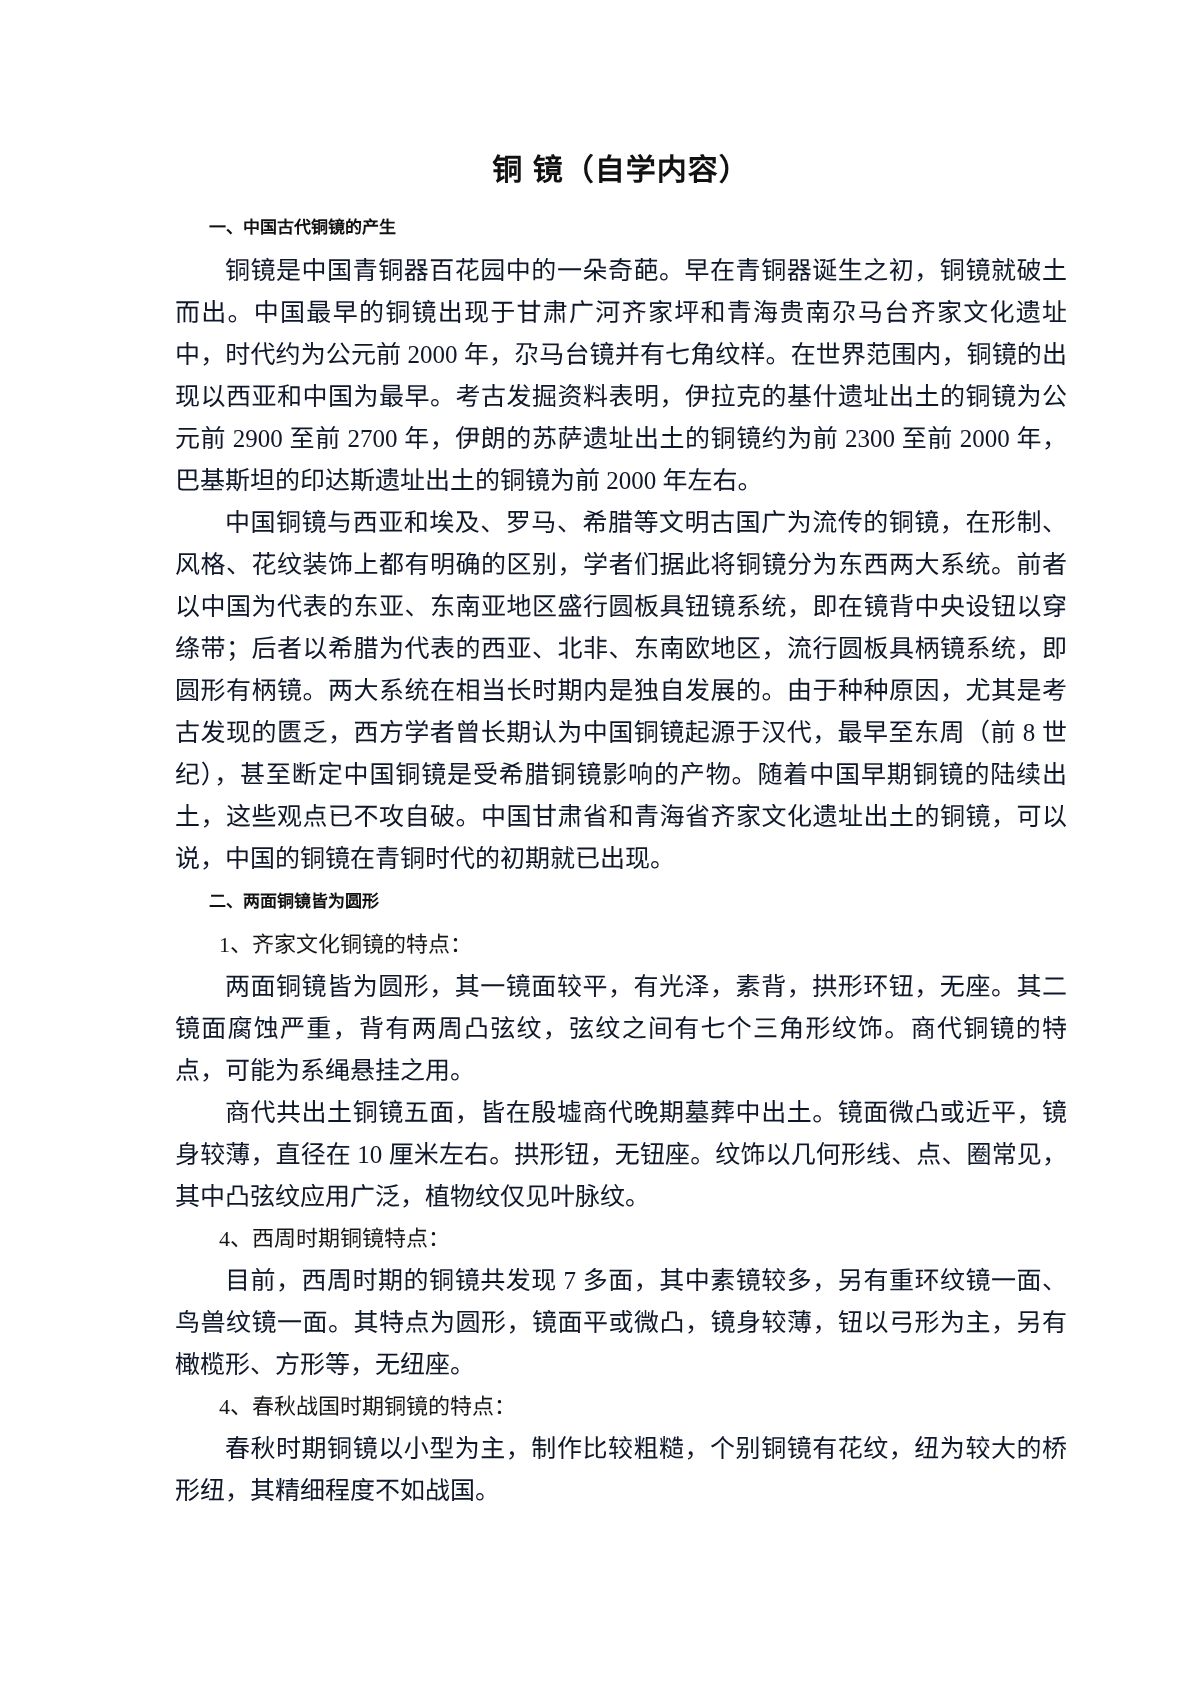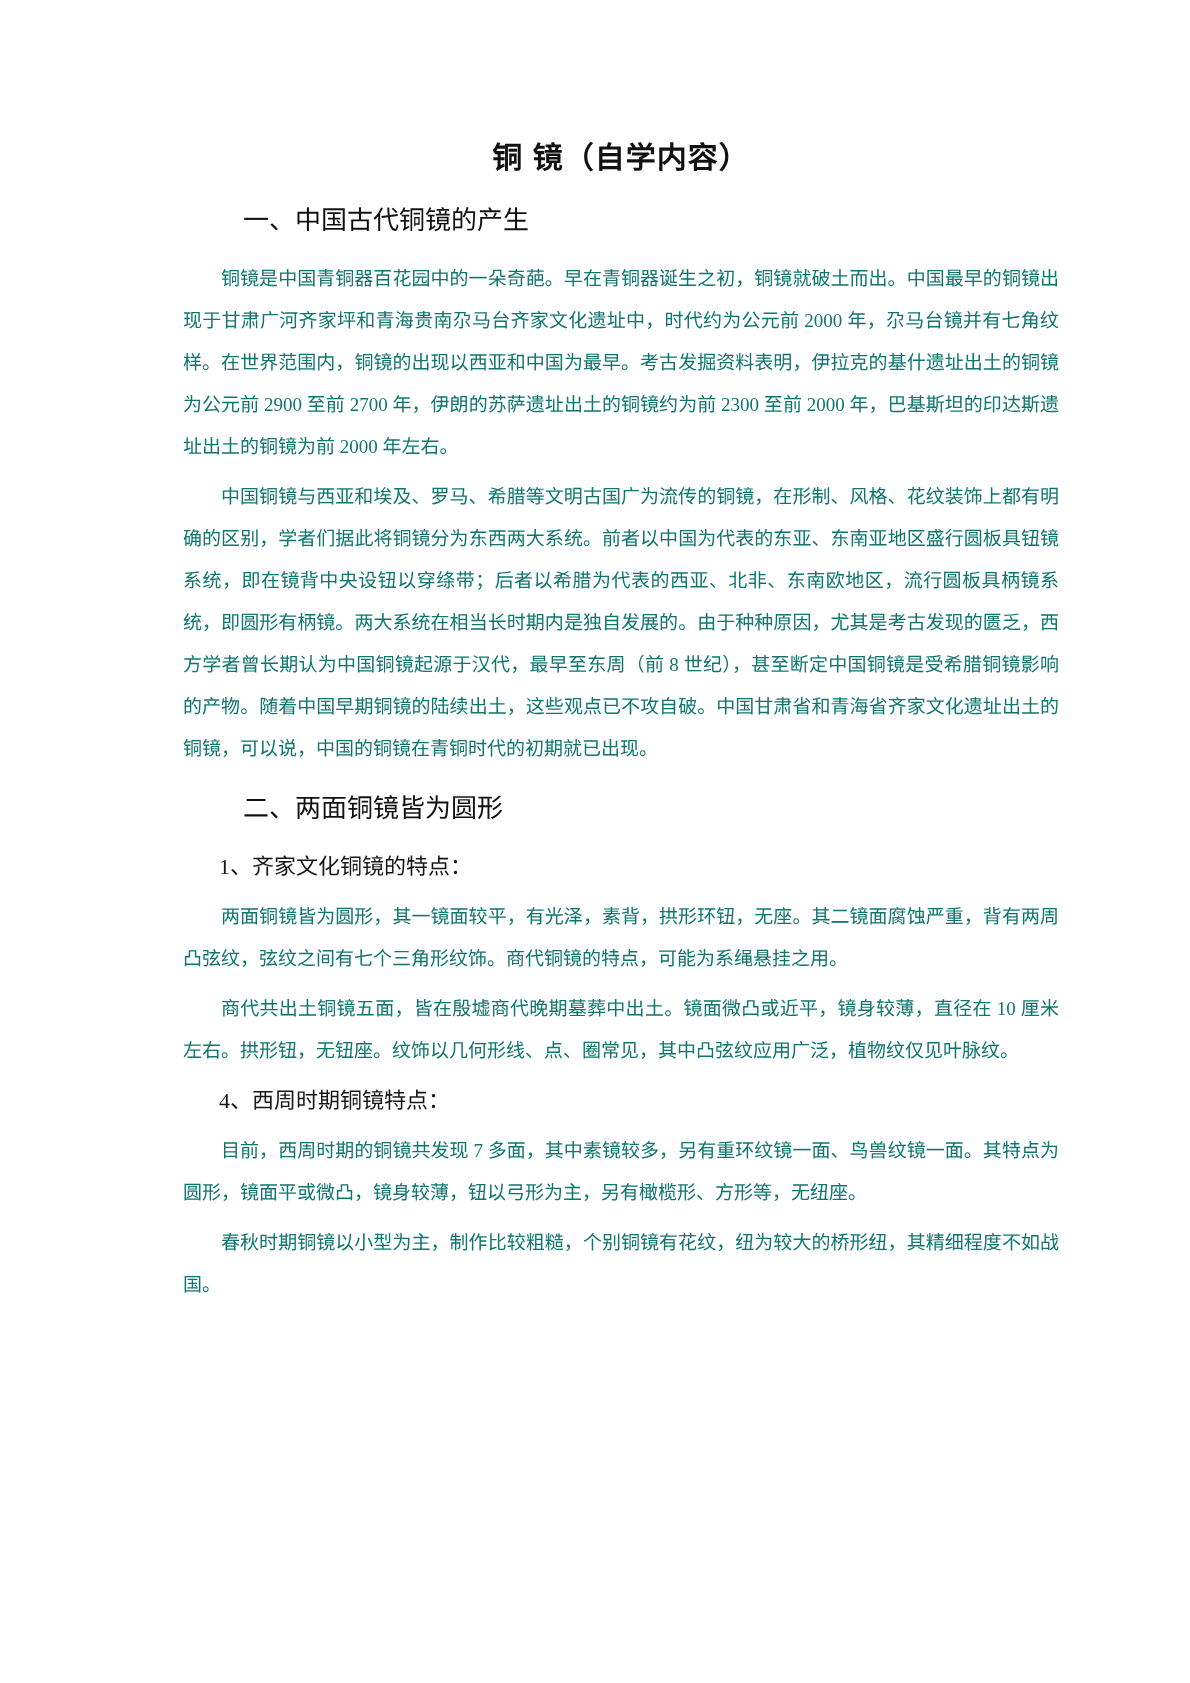--- a/index.html
+++ b/index.html
@@ -20,40 +20,40 @@
     top: 134px;
     width: 892px;
   }
   .doc-title {
     font-family: "Liberation Sans", "DejaVu Sans", sans-serif;
     font-size: 30px;
     font-weight: bold;
     line-height: 48px;
     text-align: center;
     letter-spacing: 1px;
-    margin: 0;
+    margin: 12px;
     color: #111111;
   }
   .sec-heading {
     font-family: "Liberation Sans", "DejaVu Sans", sans-serif;
-    font-size: 26px;
-    font-weight: normal;
+    font-size: 17px;
+    font-weight: bold;
     line-height: 44px;
     text-indent: 2em;
-    margin: 16px;
+    margin: 0;
     color: #111111;
   }
   .body-para {
     font-family: "Liberation Serif", "DejaVu Serif", serif;
-    font-size: 19px;
+    font-size: 25px;
     line-height: 42px;
     text-align: justify;
     text-indent: 2em;
-    margin: 8px;
-    color: #0f766e;
+    margin: 0;
+    color: #0f172a;
   }
   .sub-heading {
     font-family: "Liberation Serif", "DejaVu Serif", serif;
     font-size: 22px;
     line-height: 42px;
     text-indent: 2em;
     margin: 0;
     color: #161616;
   }
 </style>
@@ -73,15 +73,16 @@
   <h2 class="sec-heading">二、两面铜镜皆为圆形</h2>
 
   <p class="sub-heading">1、齐家文化铜镜的特点：</p>
   <p class="body-para">两面铜镜皆为圆形，其一镜面较平，有光泽，素背，拱形环钮，无座。其二镜面腐蚀严重，背有两周凸弦纹，弦纹之间有七个三角形纹饰。商代铜镜的特点，可能为系绳悬挂之用。</p>
 
   <p class="body-para">商代共出土铜镜五面，皆在殷墟商代晚期墓葬中出土。镜面微凸或近平，镜身较薄，直径在 10 厘米左右。拱形钮，无钮座。纹饰以几何形线、点、圈常见，其中凸弦纹应用广泛，植物纹仅见叶脉纹。</p>
 
   <p class="sub-heading">4、西周时期铜镜特点：</p>
   <p class="body-para">目前，西周时期的铜镜共发现 7 多面，其中素镜较多，另有重环纹镜一面、鸟兽纹镜一面。其特点为圆形，镜面平或微凸，镜身较薄，钮以弓形为主，另有橄榄形、方形等，无纽座。</p>
 
+  <p class="sub-heading">4、春秋战国时期铜镜的特点：</p>
   <p class="body-para">春秋时期铜镜以小型为主，制作比较粗糙，个别铜镜有花纹，纽为较大的桥形纽，其精细程度不如战国。</p>
 
 </div>
 
 </body></html>

